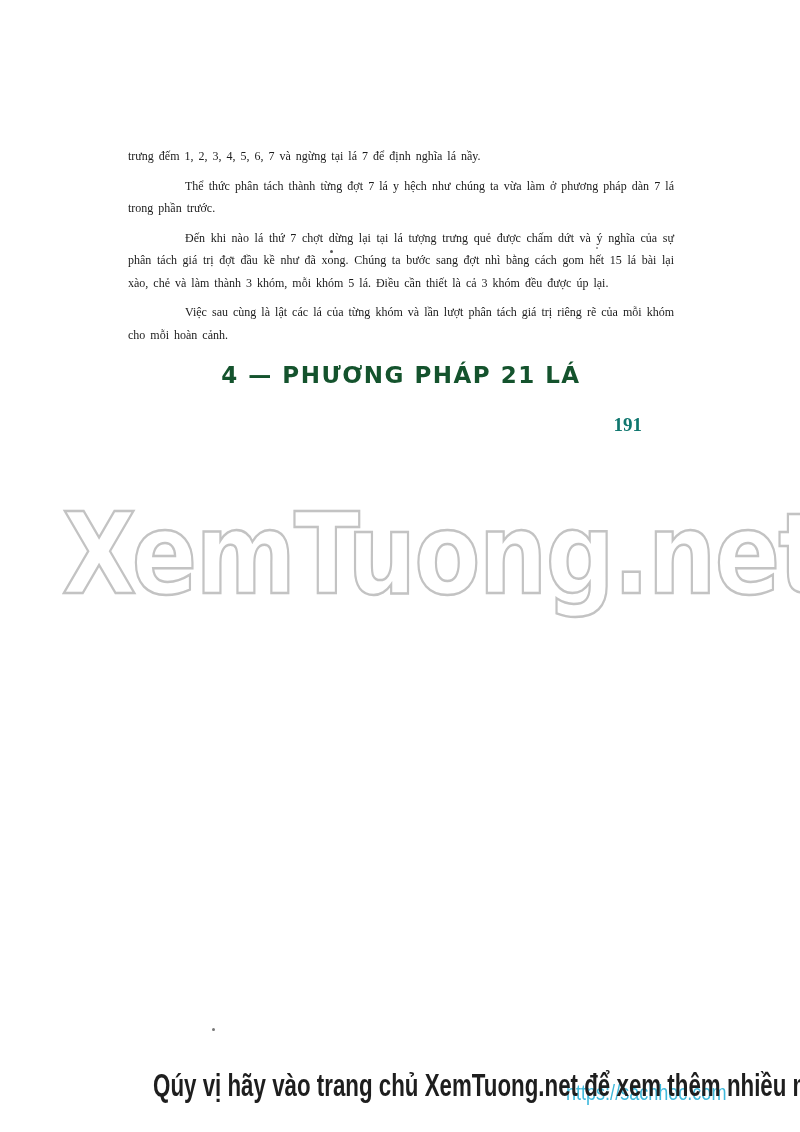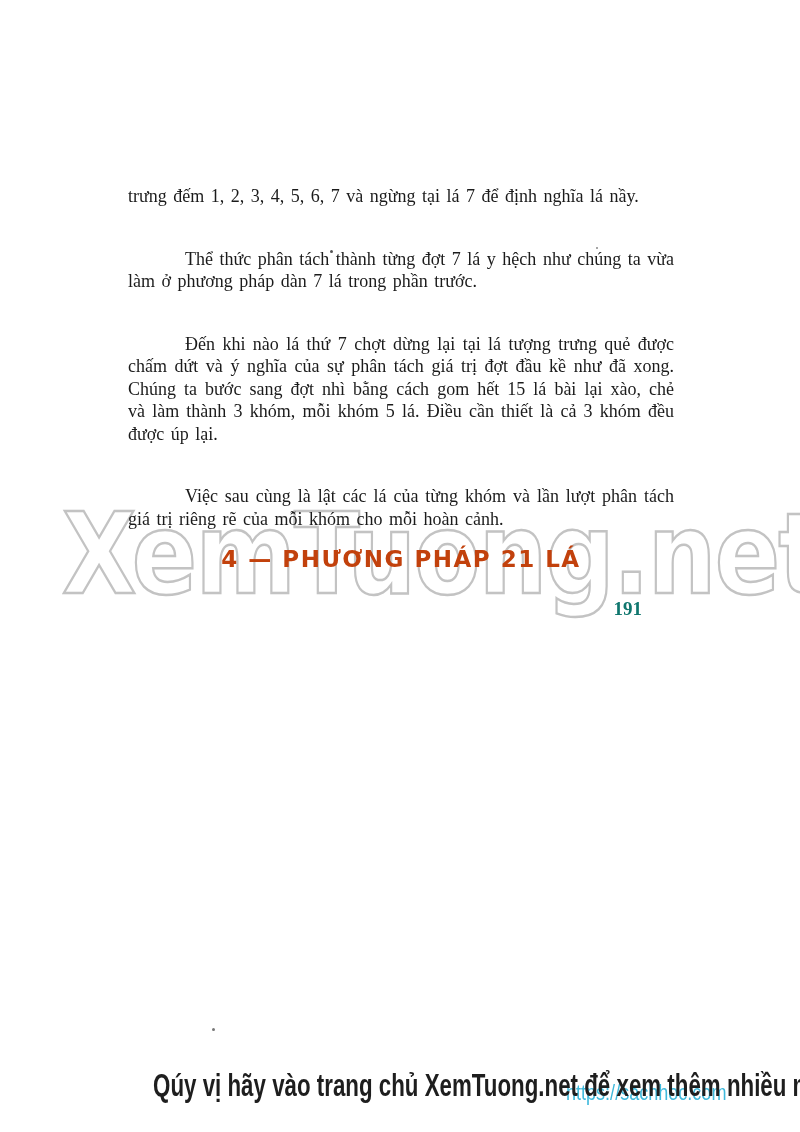--- a/index.html
+++ b/index.html
@@ -37,37 +37,36 @@
 
   
   .content {
     position: absolute;
     top: 145px; left: 128px;
     width: 546px;
     z-index: 2;
     color: #1b1b1b;
   }
   .para {
-    font-size: 18px;
+    font-size: 12px;
     line-height: 22.5px;
     text-align: justify;
     margin-bottom: 7px;
     word-spacing: 2px;
-    margin-top: 40px;
   }
   .para.indent { text-indent: 57px; }
   .para .b { font-weight: 700; }
 
   .section-heading {
     font-family: "DejaVu Sans", sans-serif;
     font-weight: 700;
     font-size: 23px;
     letter-spacing: 1.5px;
     text-align: center;
-    color: #c2410c;
+    color: #14532d;
     margin: 16px 0 26px 0;
   }
 
   .page-number {
     margin-top: 8px;
     text-align: right;
     padding-right: 32px;
     font-weight: 700;
     font-size: 19px;
     color: #0f766e;

